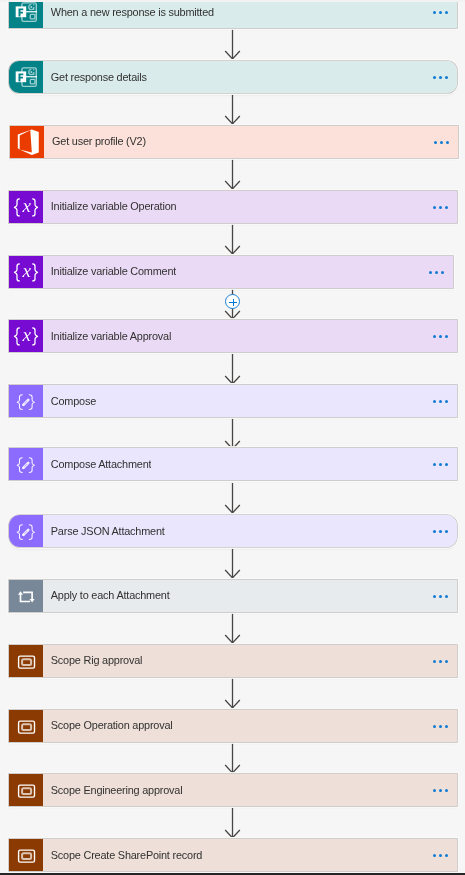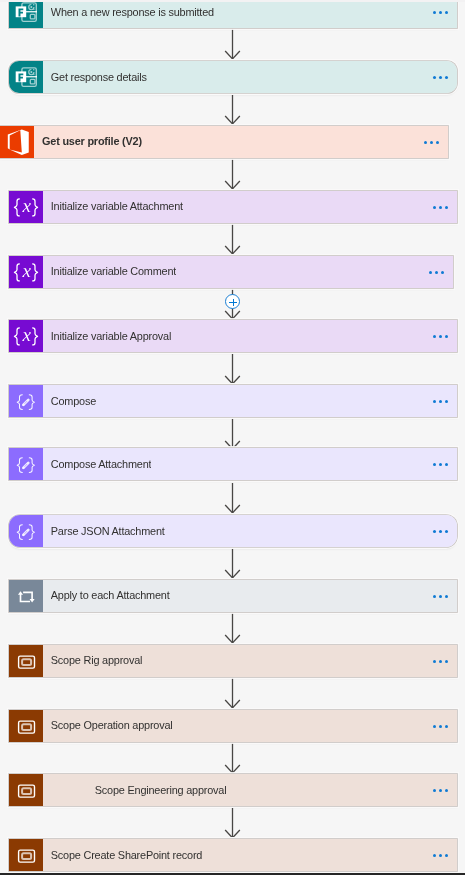--- a/index.html
+++ b/index.html
@@ -134,21 +134,21 @@
       </div>
       <div class="cbody" style="background: rgb(217, 236, 235);">
         <div class="title">Get response details</div>
         <div class="dots">
           <i></i>
           <i></i>
           <i></i>
         </div>
       </div>
     </div>
-    <div class="card" style="left: 0; top: 125.9px; width: 448px; height: 32px; font-weight: bold;">
+    <div class="card" style="left: 10px; top: 125.9px; width: 448px; height: 32px;">
       <div class="icon" style="flex-basis: 34px; background: rgb(235, 60, 0);">
         <svg width="34" height="32" viewBox="0 0 34 32">
     <path d="M20.3 4.3 9.7 9.4v14.0l-1.9-1.05V8.45l14.0-4.9 6.95 2.5v20.35l-6.95 2.6-12.1-5.5 12.1 3.0z" fill="#ffffff"></path>
     <path d="M20.0 8.6v15.1L11.35 21.2V11.0z" fill="#eb3c00"></path>
   </svg>
       </div>
       <div class="cbody" style="background: rgb(251, 225, 217);">
         <div class="title">Get user profile (V2)</div>
         <div class="dots">
           <i></i>
@@ -161,21 +161,21 @@
       <div class="icon" style="flex-basis: 34px; background: rgb(119, 11, 210);">
         <svg width="34" height="32" viewBox="0 0 34 32">
     <g fill="none" stroke="#ffffff" stroke-width="1.3" stroke-linecap="round" stroke-linejoin="round">
       <path d="M10.3 7.95c-1.75 .05-2.3 .8-2.3 2.3v3.6c0 1.1-.75 1.8-2.5 2.6 1.75.8 2.5 1.5 2.5 2.6v3.6c0 1.5.55 2.25 2.3 2.3"></path>
       <path d="M23.7 7.95c1.75 .05 2.3 .8 2.3 2.3v3.6c0 1.1.75 1.8 2.5 2.6-1.75.8-2.5 1.5-2.5 2.6v3.6c0 1.5-.55 2.25-2.3 2.3"></path>
     </g>
     <path d="M14.86 20.26Q14.86 20.53 15.26 20.63L15.18 21.05H13.45Q13.3 20.93 13.3 20.65Q13.3 20.39 13.59 20.00Q13.89 19.62 14.58 18.98L17.14 16.60L15.53 12.91L14.53 12.67L14.60 12.25H16.92L18.28 15.60L19.44 14.50Q20.04 13.93 20.28 13.60Q20.52 13.27 20.52 13.04Q20.52 12.95 20.44 12.88Q20.36 12.81 19.97 12.67L20.05 12.25H21.70Q21.9 12.40 21.9 12.66Q21.9 13.21 20.61 14.43L18.61 16.31L20.40 20.43L21.49 20.63L21.41 21.05H19.02L17.45 17.31L15.85 18.84Q15.34 19.34 15.10 19.66Q14.86 19.98 14.86 20.26Z" fill="#ffffff"></path>
   </svg>
       </div>
       <div class="cbody" style="background: rgb(234, 218, 246);">
-        <div class="title">Initialize variable Attachment</div>
+        <div class="title">Initialize variable Operation</div>
         <div class="dots">
           <i></i>
           <i></i>
           <i></i>
         </div>
       </div>
     </div>
     <div class="card" style="left: 8.8px; top: 255.6px; width: 444px; height: 32px;">
       <div class="icon" style="flex-basis: 34px; background: rgb(119, 11, 210);">
         <svg width="34" height="32" viewBox="0 0 34 32">
@@ -344,21 +344,21 @@
         </div>
       </div>
     </div>
     <div class="card" style="left: 8.8px; top: 774.4px; width: 448px; height: 32px;">
       <div class="icon" style="flex-basis: 34px; background: rgb(139, 58, 2);">
         <svg width="34" height="32" viewBox="0 0 34 32">
     <rect x="9.6" y="11.1" width="15.9" height="12.0" rx="1.6" fill="none" stroke="#ffffff" stroke-width="1.4"></rect>
     <rect x="13.1" y="14.2" width="9.0" height="5.8" rx="1.5" fill="none" stroke="#ffffff" stroke-opacity=".7" stroke-width="2.0"></rect>
   </svg>
       </div>
-      <div class="cbody" style="background: rgb(238, 224, 217); padding-left: 44px;">
+      <div class="cbody" style="background: rgb(238, 224, 217);">
         <div class="title">Scope Engineering approval</div>
         <div class="dots">
           <i></i>
           <i></i>
           <i></i>
         </div>
       </div>
     </div>
     <div class="card" style="left: 8.8px; top: 839.25px; width: 448px; height: 32px;">
       <div class="icon" style="flex-basis: 34px; background: rgb(139, 58, 2);">

